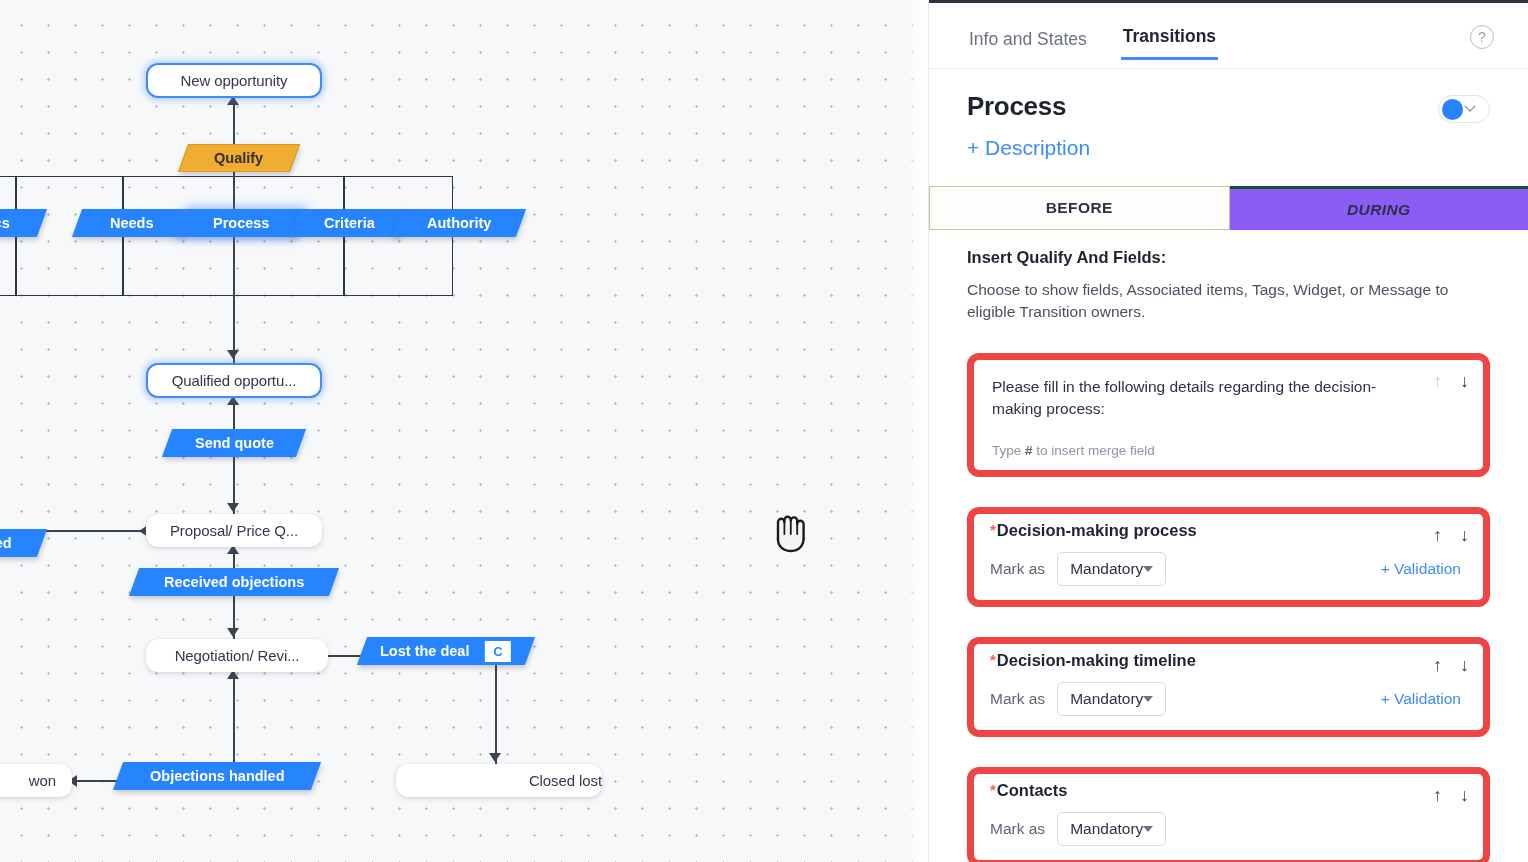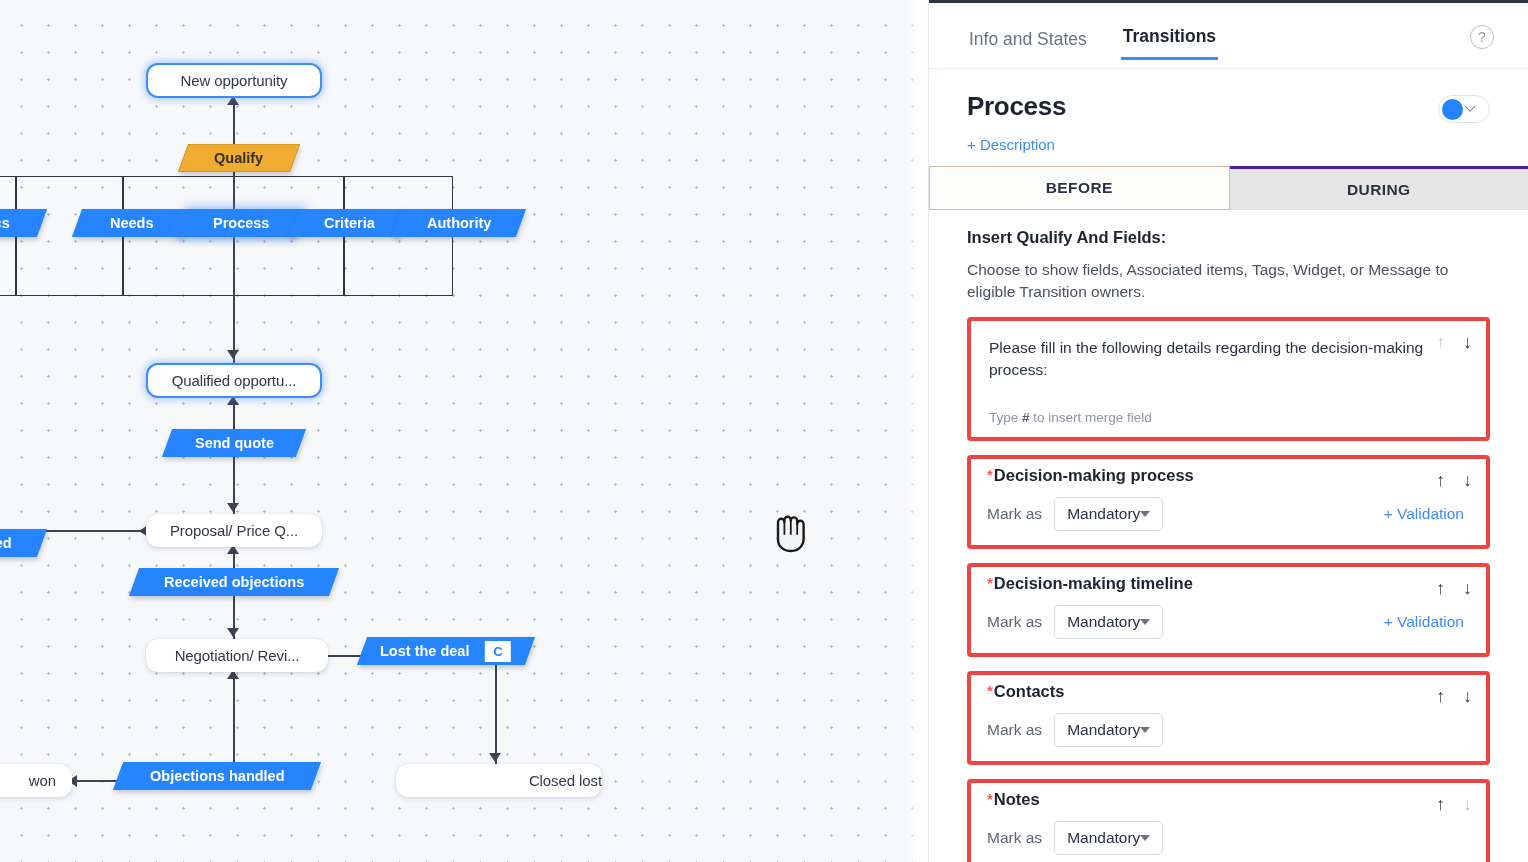--- a/index.html
+++ b/index.html
@@ -114,47 +114,47 @@
   .help-icon {
     position: absolute; right: 34px; top: 22px;
     width: 24px; height: 24px; border-radius: 50%;
     border: 1.4px solid #b8bdc9; color: #9aa0ad;
     font-size: 14px; display: flex; align-items: center; justify-content: center;
     cursor: pointer;
   }
 
   .proc-head { padding: 22px 38px 0 38px; position: relative; }
   .proc-title { font-size: 26px; font-weight: bold; color: #1d2330; letter-spacing: -.3px; }
-  .proc-desc { margin-top: 14px; font-size: 15px; color: #3d8bfd; cursor: pointer; display: inline-block; }
+  .proc-desc { margin-top: 14px; font-size: 21px; color: #3d8bfd; cursor: pointer; display: inline-block; }
   .toggle-pill {
     position: absolute; right: 38px; top: 26px;
     width: 52px; height: 28px; border-radius: 15px;
     border: 1px solid #dfe3ea; background: #fff;
     display: flex; align-items: center; gap: 3px; padding-left: 3px;
     cursor: pointer;
   }
   .toggle-knob { width: 21px; height: 21px; border-radius: 50%; background: #2684ff; }
   .chev { width: 8px; height: 8px; border-right: 1.7px solid #7c8494; border-bottom: 1.7px solid #7c8494; transform: rotate(45deg) translate(-2px,-2px); }
 
-  .seg-tabs { display: flex; margin-top: 12px; }
+  .seg-tabs { display: flex; margin-top: 26px; }
   .seg {
     flex: 1; height: 44px; display: flex; align-items: center; justify-content: center;
     font-size: 15.5px; font-weight: bold; letter-spacing: .4px; color: #2b3243;
     background: #fdfdfb; cursor: pointer;
     border: 1px solid #c9bf9e; border-bottom: 1px solid #c9bf9e;
   }
-  .seg.active { background: #e5e5e5; border: none; border-top: 3px solid #4c1d95; border-bottom: none; }
+  .seg.active { background: #8b5cf6; border: none; border-top: 3px solid #14532d; border-bottom: none; font-style: italic; }
 
   .panel-body { flex: 1; overflow: hidden; padding: 18px 38px 0 38px; }
 
   .sec-title { font-size: 16.5px; font-weight: bold; color: #1d2330; }
   .sec-sub { margin-top: 12px; font-size: 15.5px; color: #4a5160; line-height: 1.42; }
 
   .card {
-    margin-top: 14px; border: 4px solid #ef4444; border-radius: 4px;
+    margin-top: 30px; border: 7px solid #ef4444; border-radius: 12px;
     position: relative; background: #fff;
   }
   .msgbox { height: 124px; padding: 16px 60px 0 18px; }
   .msgbox .msg-text { font-size: 15.5px; color: #2b3243; line-height: 1.42; }
   .msgbox .hint { position: absolute; left: 18px; bottom: 12px; font-size: 13.5px; color: #8d94a3; }
   .msgbox .hint b { color: #5b6270; }
 
   .arrows { position: absolute; right: 14px; top: 12px; display: flex; gap: 18px; }
   .ar { font-size: 18px; color: #3b4252; cursor: pointer; line-height: 1; }
   .ar.dim { color: #c4c9d3; }

